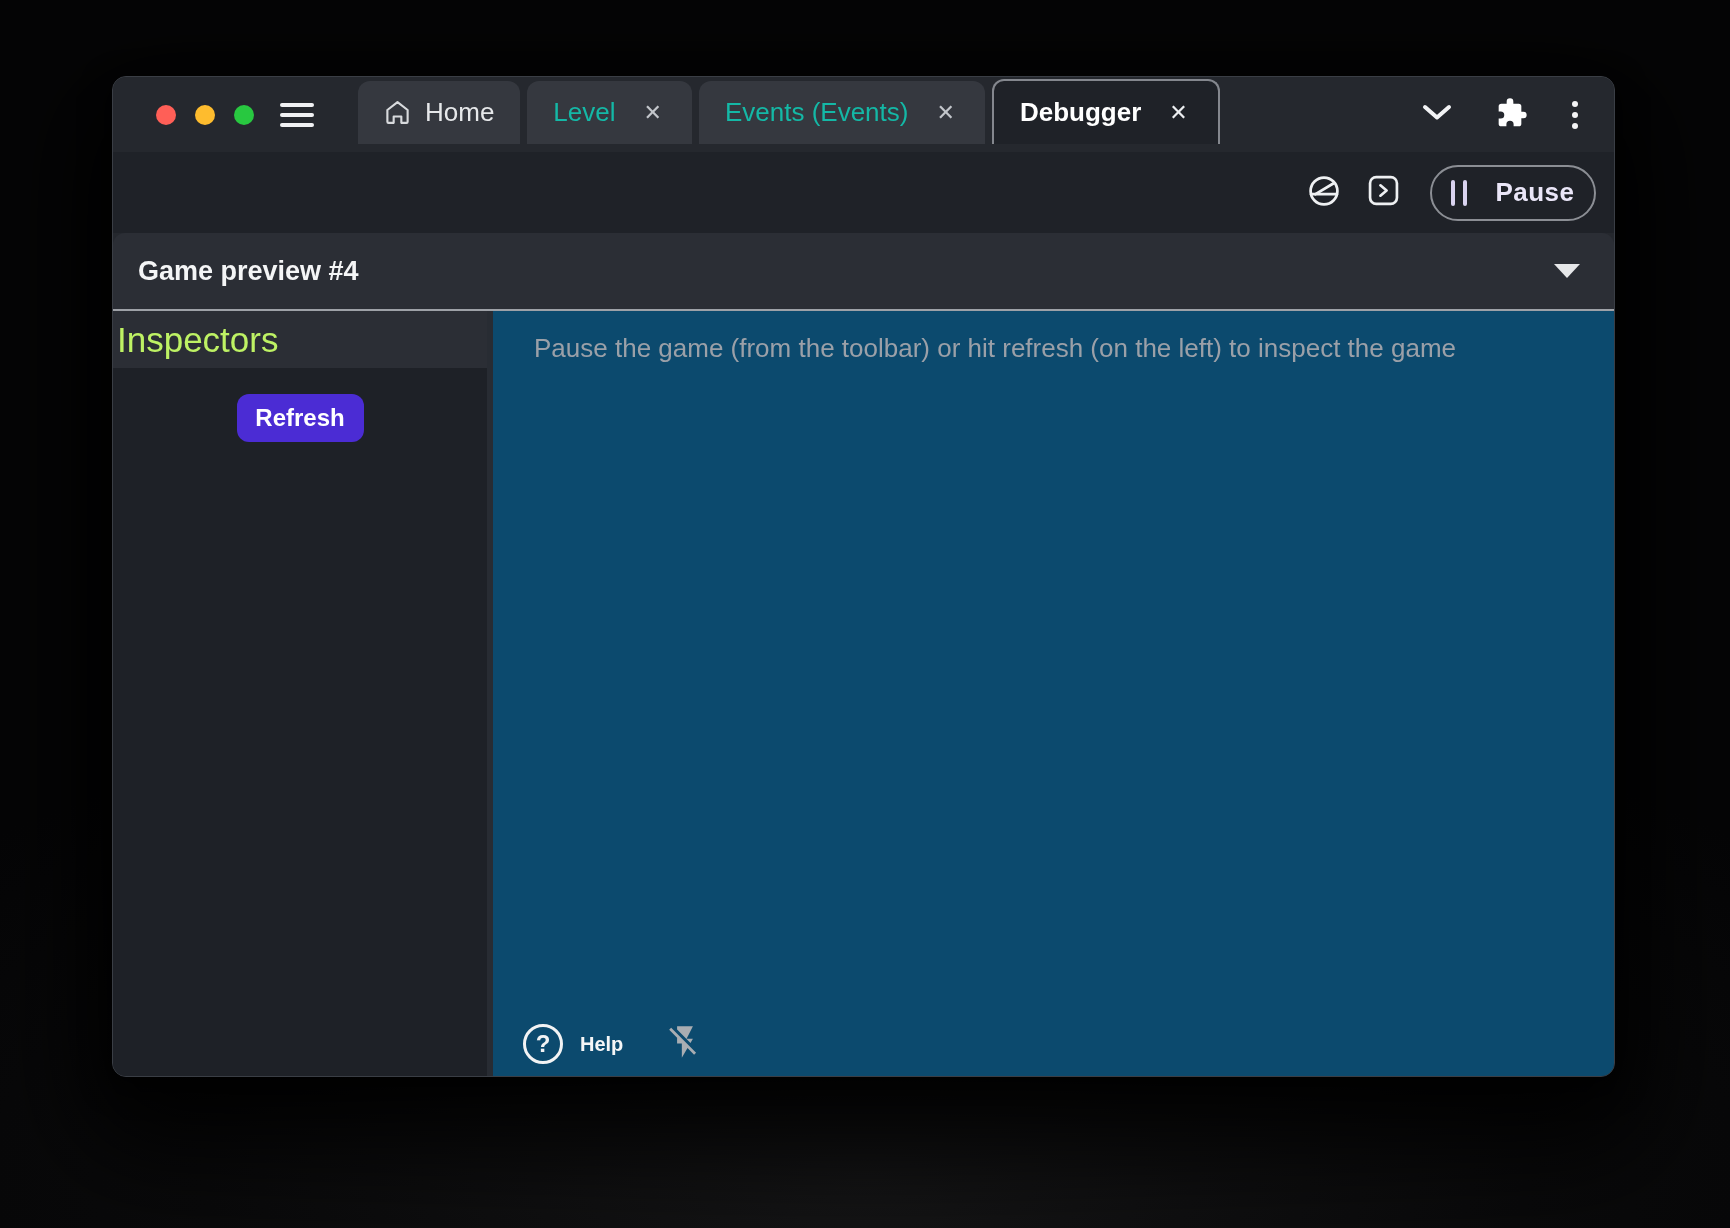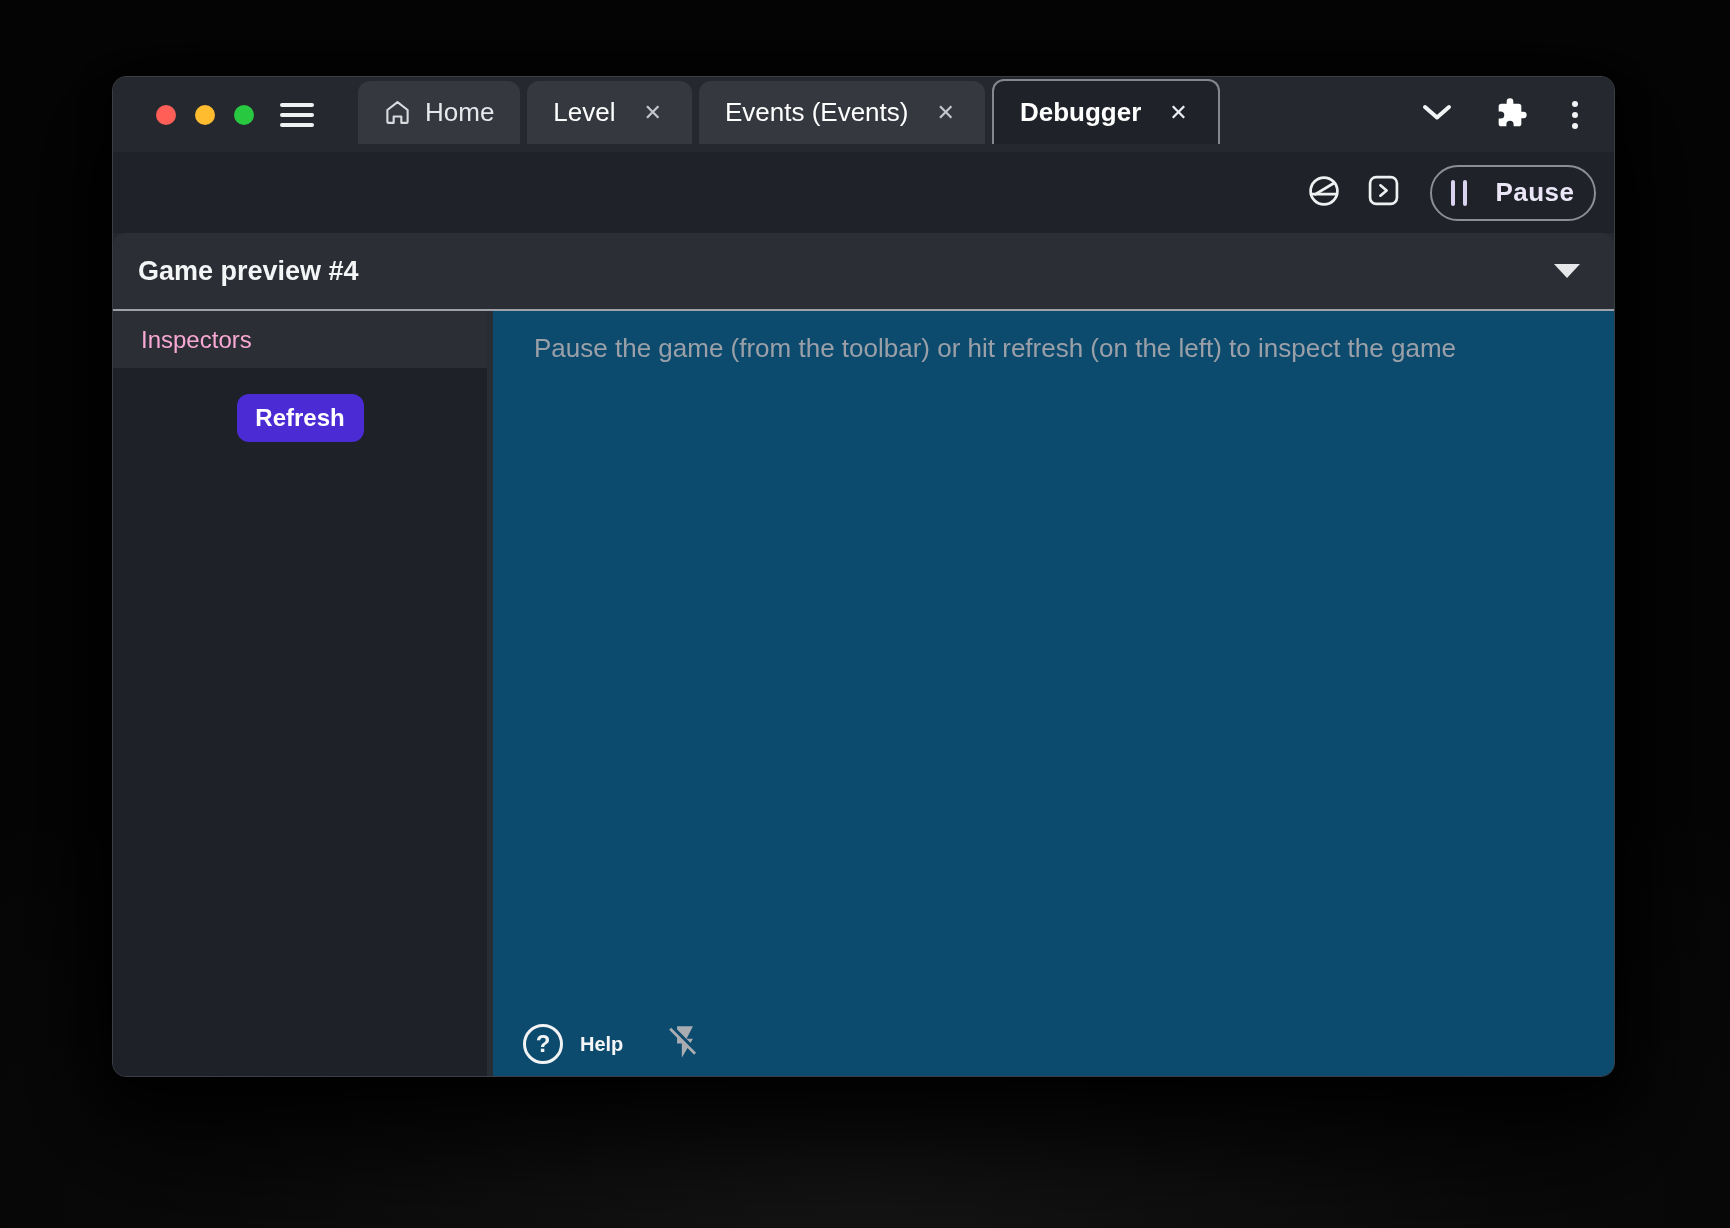--- a/index.html
+++ b/index.html
@@ -20,21 +20,21 @@
   .dot { width:20px; height:20px; border-radius:50%; }
   .dot.red { background:#ff5f57; } .dot.yellow { background:#febc2e; } .dot.green { background:#28c840; }
 
   .menu-btn { margin-left:26px; width:34px; height:28px; display:flex; flex-direction:column;
               justify-content:center; gap:6px; cursor:pointer; }
   .menu-btn span { display:block; height:4px; border-radius:2px; background:#f0f1f3; }
 
   .tabs { display:flex; align-items:flex-end; gap:7px; margin-left:44px; height:59px; }
   .tab { height:63px; display:flex; align-items:center; gap:14px; padding:0 26px;
          background:#35383f; border-radius:12px 12px 0 0; cursor:pointer; }
-  .tab .label { font-size:26px; color:#ffffff; white-space:nowrap; }
+  .tab .label { font-size:26px; color:#14b8a6; white-space:nowrap; }
   .tab.home .label { color:#e6e8ea; }
   .tab.active { background:#1f2228; border:2px solid #84878e; border-bottom:none; height:65px; }
   .tab.active .label { color:#ffffff; font-weight:700; }
   .tab-close { font-size:22px; color:#c3c6cb; line-height:1; padding:2px 4px; margin-left:10px; cursor:pointer; }
   .tab.active .tab-close { color:#eceef1; }
   .home-icon svg { display:block; }
 
   .titlebar-right { margin-left:auto; display:flex; align-items:center; gap:44px; padding-right:36px; }
   .tb-icon-btn { display:flex; align-items:center; justify-content:center; cursor:pointer; }
   .kebab { display:flex; flex-direction:column; gap:5px; }
@@ -57,21 +57,21 @@
                     padding:0 34px 0 25px; cursor:pointer; }
   .preview-title { font-size:27px; font-weight:600; color:#f4f5f6; }
   .caret-down { margin-left:auto; width:0; height:0;
                 border-left:13px solid transparent; border-right:13px solid transparent;
                 border-top:14px solid #e6e7e9; }
 
   
   .content { flex:1; display:flex; min-height:0; }
   .sidebar { width:374px; flex:0 0 374px; background:#1e2127; display:flex; flex-direction:column; }
   .sidebar-header { height:57px; flex:0 0 57px; background:#2b2e35; display:flex; align-items:center;
-                    padding-left:28px; font-size:24px; color:#f9a8d4; }
+                    padding-left:4px; font-size:35px; color:#bef264; }
   .refresh-wrap { padding-top:26px; display:flex; justify-content:center; }
   .refresh-btn { width:127px; height:48px; background:#4b2cd4; color:#ffffff; font-weight:700;
                  font-size:24px; border:none; border-radius:12px; cursor:pointer;
                  font-family:"Liberation Sans", sans-serif; }
   .divider { width:6px; flex:0 0 6px; background:#282c33; cursor:col-resize; }
   .main { flex:1; background:#0c4a6e; position:relative; }
   .hint { padding:22px 30px 0 41px; font-size:26px; color:#9ba0a8; }
 
   .main-footer { position:absolute; left:0; bottom:0; display:flex; align-items:center;
                  padding:0 0 8px 30px; gap:17px; }

